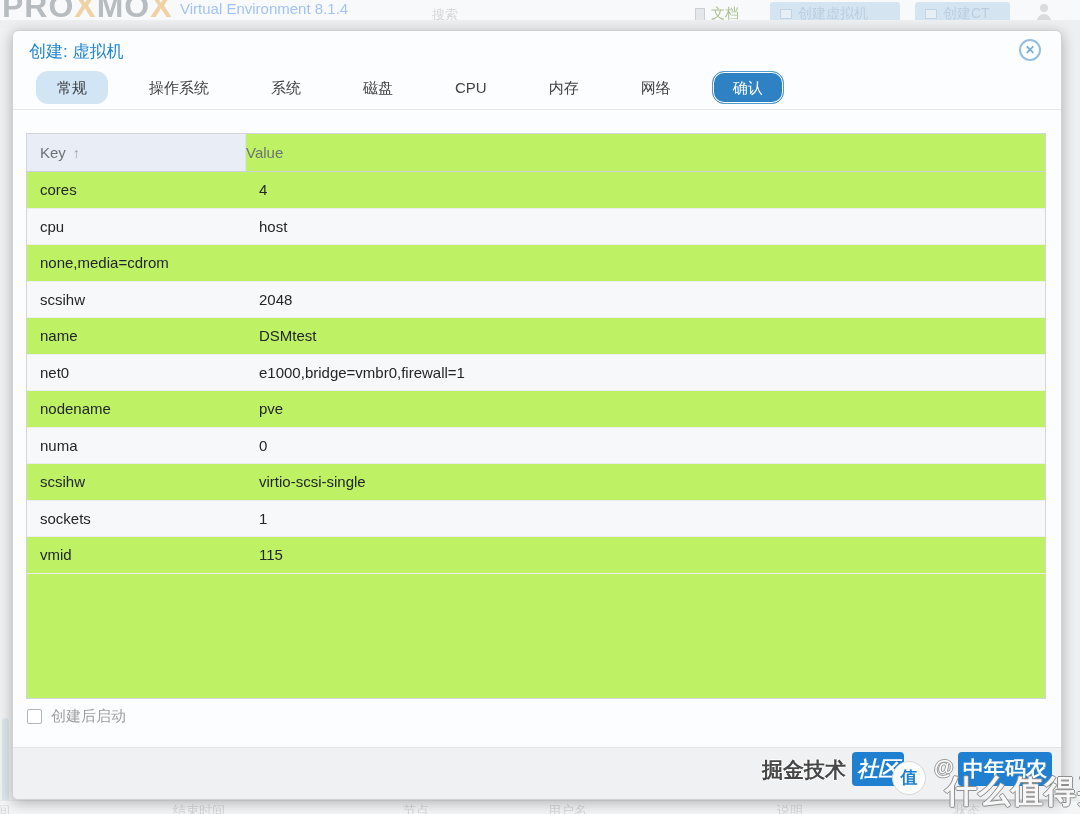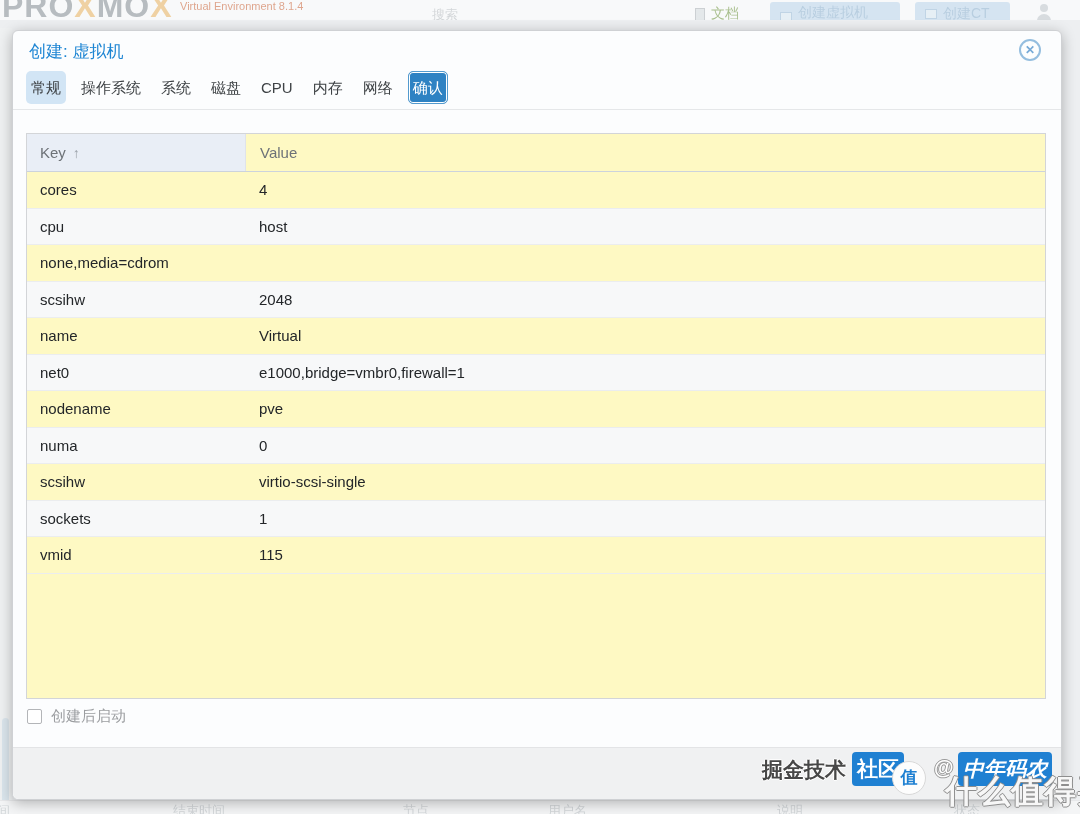--- a/index.html
+++ b/index.html
@@ -4,28 +4,28 @@
 <style>
   * { margin:0; padding:0; box-sizing:border-box; }
   html,body { width:1080px; height:814px; overflow:hidden;
     font-family:"Liberation Sans", sans-serif; background:#dfe1e4; }
 
   
   .bg { position:absolute; inset:0; background:#e3e5e8; }
   .topbar { position:absolute; left:0; top:0; right:0; height:20px; background:#fbfbfc; overflow:hidden; }
   .logo { position:absolute; left:2px; top:-12px; font-size:32px; font-weight:bold; letter-spacing:1px; color:#6a737c; }
   .logo .lx { color:#e7a33c; }
-  .tb-sub { position:absolute; left:180px; top:0; font-size:11px; color:#c2410c; }
+  .tb-sub { position:absolute; left:180px; top:0; font-size:15px; color:#3b82f6; }
   .tb-search { position:absolute; left:432px; top:6px; font-size:13px; color:#a8adb3; }
   .tb-docs { position:absolute; left:695px; top:5px; font-size:14px; color:#4d7c0f; display:flex; gap:6px; align-items:center; }
   .doc-ico { width:10px; height:13px; border:1px solid #9aa0a6; background:#cfd4d9; display:inline-block; }
   .tb-btn { position:absolute; top:2px; height:23px; background:#aecde9; color:#6e9cc4; font-size:14px;
             border-radius:3px; padding:3px 10px; display:flex; gap:6px; align-items:center; }
   .tb-btn .btn-ico { width:12px; height:10px; border:1px solid #7fa9cf; background:#d3e4f2; display:inline-block; }
-  .btn-vm { left:770px; width:130px;align-items:flex-end; }
+  .btn-vm { left:770px; width:130px; }
   .btn-ct { left:915px; width:95px; }
   .tb-user { position:absolute; left:1035px; top:4px; width:18px; height:18px; }
   .tb-user .head { width:8px; height:8px; border-radius:50%; background:#b3bac2; margin:0 auto; }
   .tb-user .bodyp { width:14px; height:7px; border-radius:7px 7px 0 0; background:#b3bac2; margin:2px auto 0; }
   .left-sliver { position:absolute; left:0; top:28px; width:12px; bottom:0; background:#e6e8ea; }
   .mini-scroll { position:absolute; left:2px; top:690px; width:7px; height:100px; border-radius:4px; background:#b9cede; }
   .taskbar { position:absolute; left:0; right:0; top:800px; height:14px; background:#f1f2f4; border-top:1px solid #d4d6d9; }
   .task-col { position:absolute; top:1px; font-size:13px; color:#a8aeb4; white-space:nowrap; }
   .task-col:nth-child(1){ left:-42px; } .task-col:nth-child(2){ left:173px; }
   .task-col:nth-child(3){ left:403px; } .task-col:nth-child(4){ left:548px; }
@@ -34,56 +34,56 @@
 
   
   .dlg { position:absolute; left:12px; top:30px; width:1050px; height:770px; background:#fcfdfe;
          border-radius:6px; box-shadow:0 3px 14px rgba(0,0,0,0.28); border:1px solid #cfd1d4; }
   .dlg-title { position:absolute; left:16px; top:9px; font-size:17px; color:#1d85d3; }
   .dlg-close { position:absolute; right:20px; top:8px; width:22px; height:22px; border:2px solid #95bedf;
                border-radius:50%; color:#77aad7; font-size:12px; font-weight:bold; line-height:18px;
                text-align:center; cursor:pointer; background:#fdfefe; }
 
   .tabbar { position:absolute; left:13px; top:40px; height:33px; display:flex; gap:10px; align-items:center; }
-  .tab { padding:5px 4px; font-size:15px; color:#3f4346; border-radius:5px; border:1px solid transparent;
-         line-height:21px; cursor:pointer; white-space:nowrap; }
+  .tab { padding:5px 20px; font-size:15px; color:#3f4346; border-radius:12px; border:1px solid transparent;
+         line-height:21px; cursor:pointer; white-space:nowrap;margin-left:10px; }
   .tab.highlight { background:#d2e5f5; }
   .tab.active { background:#2e82c3; color:#ffffff; border:1px solid #539ace; box-shadow:inset 0 0 0 1px #ffffff; }
   .tab-sep { position:absolute; left:0; right:0; top:78px; border-top:1px solid #e5e7e9; }
 
   .grid { position:absolute; left:13px; right:15px; top:102px; height:566px; border:1px solid #d3d5d8;
-          background:#fef9c3; display:flex; flex-direction:column; overflow:hidden; }
+          background:#bef264; display:flex; flex-direction:column; overflow:hidden; }
   .grid-head { display:flex; height:38px; border-bottom:1px solid #ccd3dc; font-size:15px; color:#6d7277; flex:0 0 auto; }
   .th-key { width:219px; background:#e9eef6; display:flex; align-items:center; padding-left:13px; gap:7px;
             border-right:1px solid #dfe3ea; cursor:pointer; }
   .sort-ico { color:#9aa0a8; font-size:14px; }
-  .th-value { flex:1; display:flex; align-items:center; padding-left:6px; cursor:pointer;margin-left:8px; }
+  .th-value { flex:1; display:flex; align-items:center; padding-left:0; cursor:pointer; }
   .grid-body { flex:1; }
   .row { display:flex; height:36.5px; border-bottom:1px solid #ebedef; font-size:15px; color:#232629; align-items:center; }
   .row.alt { background:#f7f8f9; }
   .cell-k { width:219px; padding-left:13px; }
   .cell-v { flex:1; padding-left:13px; white-space:nowrap; }
 
   .startrow { position:absolute; left:14px; top:676px; display:flex; gap:9px; align-items:center;
               font-size:15px; color:#9b9da0; cursor:pointer; }
   .cb { width:15px; height:15px; border:1px solid #b3b5b8; border-radius:2px; background:#fff; flex:0 0 auto; }
 
   .dlg-footer { position:absolute; left:0; right:0; bottom:0; height:52px; background:#f0f1f2;
                 border-top:1px solid #e3e4e6; border-radius:0 0 6px 6px; }
 
   
   .wm { position:absolute; left:762px; top:748px; width:330px; height:60px; font-weight:bold; z-index:5; pointer-events:none; }
   .wm-prefix { position:absolute; left:0; top:8px; font-size:21px; color:#474747;
                text-shadow:-1px 0 #fff,1px 0 #fff,0 -1px #fff,0 1px #fff; white-space:nowrap; }
   .wm-box { position:absolute; top:4px; background:#1f80d2; color:#fff; font-size:21px; padding:3px 5px;
             border-radius:4px; white-space:nowrap; }
-  .wm-box1 { left:90px; }
+  .wm-box1 { left:90px;font-style:italic; }
   .wm-at { position:absolute; left:172px; top:8px; font-size:20px; color:#fff;
            text-shadow:-1px 0 #9a9a9a,1px 0 #9a9a9a,0 -1px #9a9a9a,0 1px #9a9a9a; }
-  .wm-box2 { left:196px;font-style:italic; }
+  .wm-box2 { left:196px; }
   .wm-logo { position:absolute; left:130px; top:13px; width:34px; height:34px; border-radius:50%;
              background:#fdfdfd; border:1px solid #d8d8d8; color:#1f80d2; font-size:17px; line-height:32px;
              text-align:center; z-index:6; }
   .wm-overlay { position:absolute; left:183px; top:22px; font-size:32px; letter-spacing:1px; color:rgba(255,255,255,0.93);
                 text-shadow:-1px 0 #8e8e8e,1px 0 #8e8e8e,0 -1px #8e8e8e,0 1px #8e8e8e; white-space:nowrap; z-index:7; }
 </style>
 </head>
 <body>
 
 <div class="bg">
@@ -158,21 +158,21 @@
   </div>
         <div class="row">
     <div class="cell-v">none,media=cdrom</div>
   </div>
         <div class="row alt">
     <div class="cell-k">scsihw</div>
     <div class="cell-v">2048</div>
   </div>
         <div class="row">
     <div class="cell-k">name</div>
-    <div class="cell-v">Virtual</div>
+    <div class="cell-v">DSMtest</div>
   </div>
         <div class="row alt">
     <div class="cell-k">net0</div>
     <div class="cell-v">e1000,bridge=vmbr0,firewall=1</div>
   </div>
         <div class="row">
     <div class="cell-k">nodename</div>
     <div class="cell-v">pve</div>
   </div>
         <div class="row alt">

